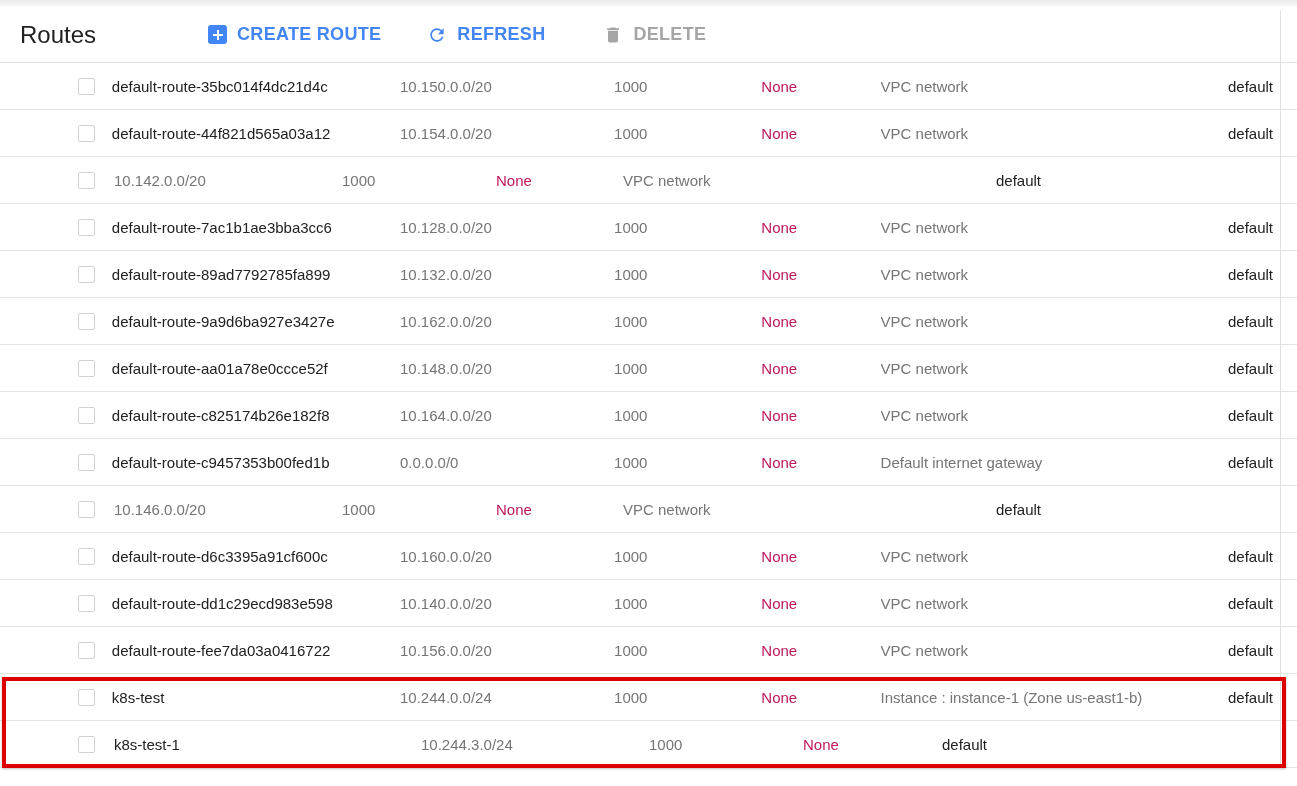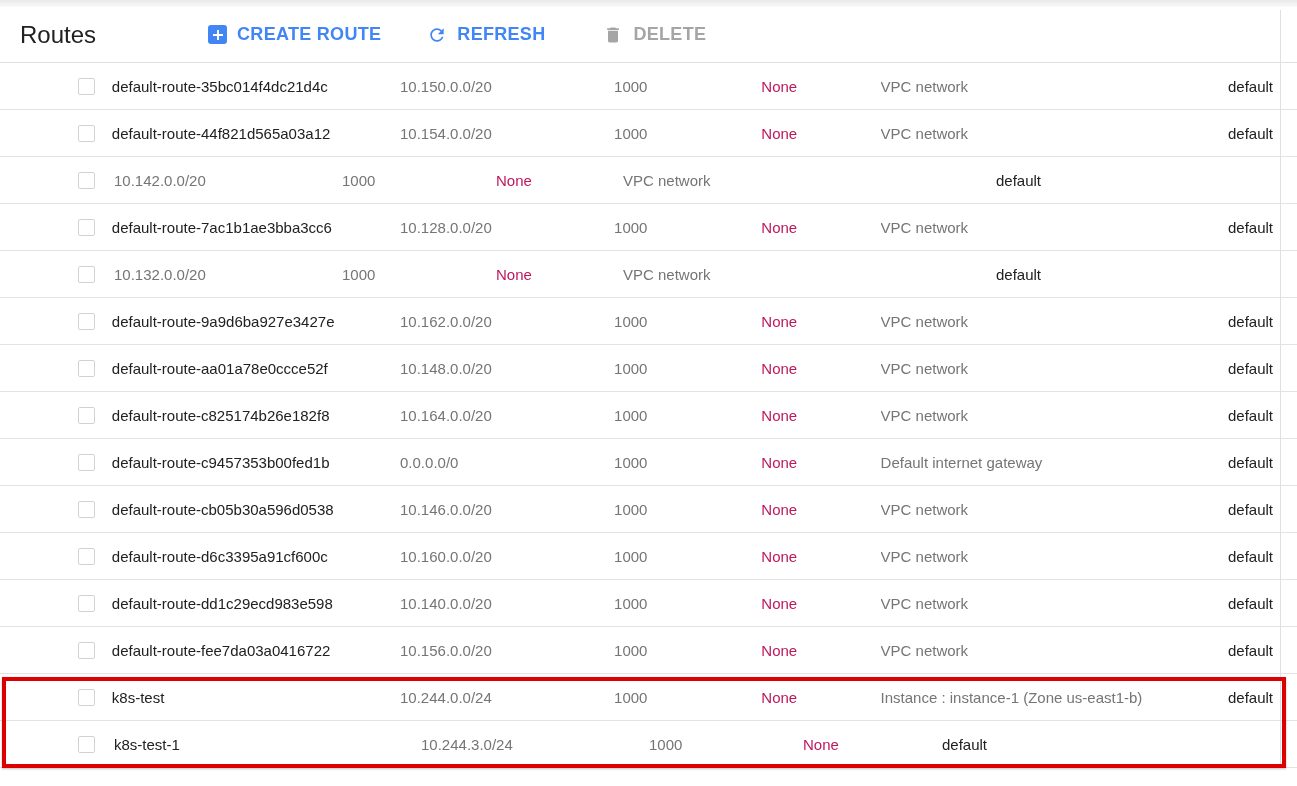--- a/index.html
+++ b/index.html
@@ -127,20 +127,21 @@
     <div class="cell c-prio">1000</div>
     <div class="cell c-tags">None</div>
     <div class="cell c-hop">VPC network</div>
     <div class="cell c-net">default</div>
   </div>
 
   <div class="t-row">
     <div class="cell c-check">
       <span class="checkbox"></span>
     </div>
+    <div class="cell c-name">default-route-89ad7792785fa899</div>
     <div class="cell c-dest">10.132.0.0/20</div>
     <div class="cell c-prio">1000</div>
     <div class="cell c-tags">None</div>
     <div class="cell c-hop">VPC network</div>
     <div class="cell c-net">default</div>
   </div>
 
   <div class="t-row">
     <div class="cell c-check">
       <span class="checkbox"></span>
@@ -186,21 +187,20 @@
     <div class="cell c-prio">1000</div>
     <div class="cell c-tags">None</div>
     <div class="cell c-hop">Default internet gateway</div>
     <div class="cell c-net">default</div>
   </div>
 
   <div class="t-row">
     <div class="cell c-check">
       <span class="checkbox"></span>
     </div>
-    <div class="cell c-name">default-route-cb05b30a596d0538</div>
     <div class="cell c-dest">10.146.0.0/20</div>
     <div class="cell c-prio">1000</div>
     <div class="cell c-tags">None</div>
     <div class="cell c-hop">VPC network</div>
     <div class="cell c-net">default</div>
   </div>
 
   <div class="t-row">
     <div class="cell c-check">
       <span class="checkbox"></span>

